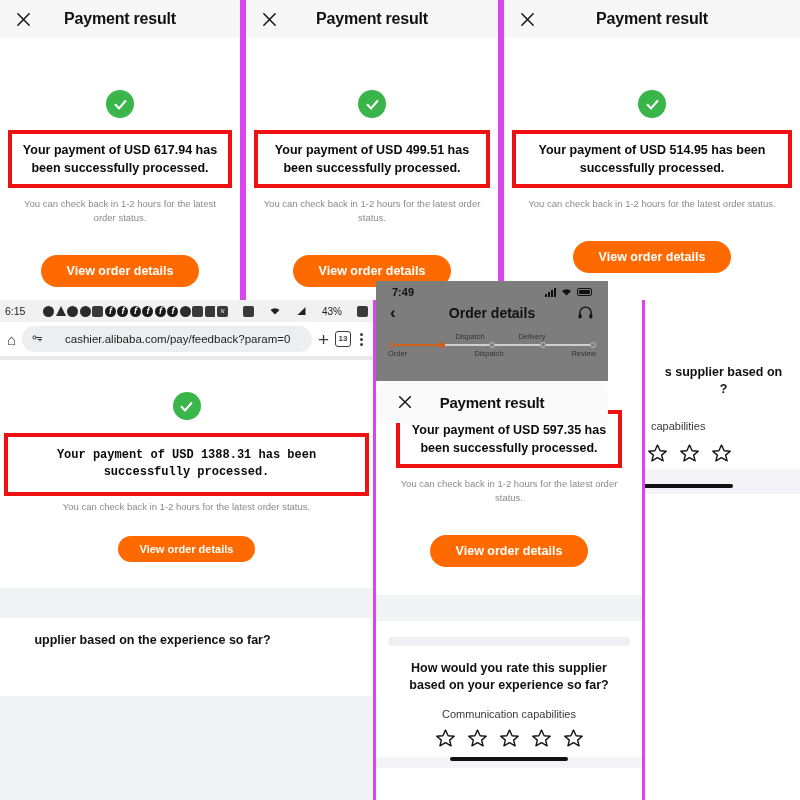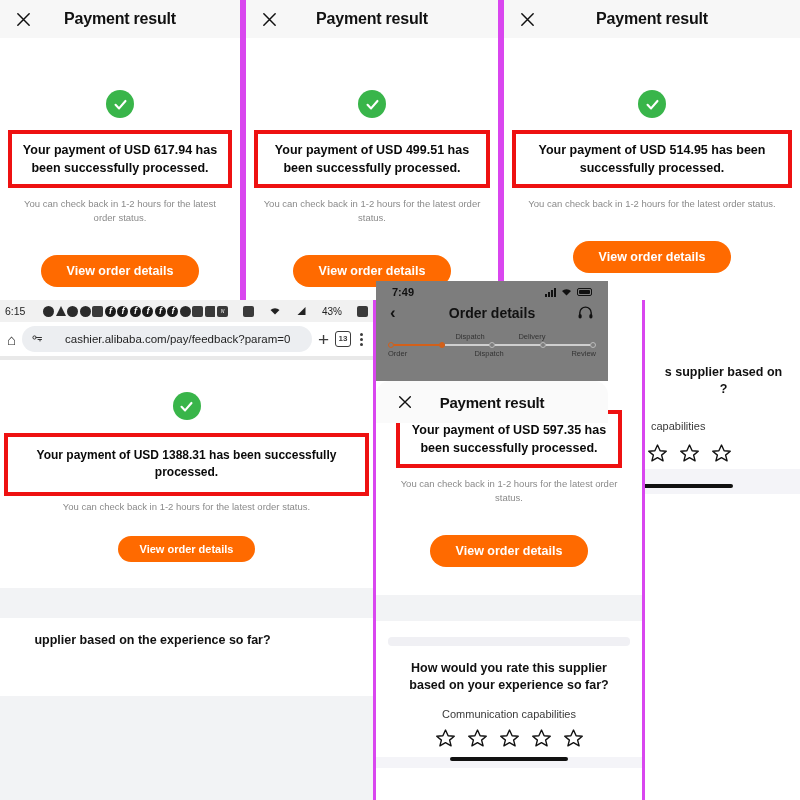--- a/index.html
+++ b/index.html
@@ -113,21 +113,21 @@
     font-size: 8px; line-height: 13px; text-align: center; color:#3c3c3c;
     font-weight: bold; flex:none;
   }
   .kebab { display:flex; flex-direction:column; gap:2px; flex:none; padding:0 3px;}
   .kebab i { width:3px;height:3px;border-radius:50%;background:#3c3c3c; display:block;}
   .plus { font-size: 19px; color:#3c3c3c; line-height:1; flex:none; }
   .home-ic { font-size: 15px; color:#2b2b2b; flex:none; }
   .browser-divider { height: 4px; background:#e9e9e9; }
 
   #panelD .pd-content { background:#fff; padding-top: 32px; }
-  #panelD .redbox { margin: 13px 4px 0 4px; font-size: 12px; padding: 10px 24px; }
+  #panelD .redbox { margin: 13px 4px 0 4px; font-size: 12px; padding: 10px 24px; font-family: Liberation Mono, monospace; }
   #panelD .sub-note { margin-top: 4px; font-size: 9.5px; }
   #panelD .cta { margin-top: 22px; font-size: 11px; padding: 7px 22px; }
 
   .grey-band { height: 30px; background: #f2f3f5; margin-top: 26px; }
   .rate-block { background:#fff; padding: 14px 0 0 0; }
   .rate-q {
     font-size: 12.5px; font-weight: bold; color:#111;
     padding: 0 10px; line-height:1.35;text-align:center;
   }
   .rate-sub { text-align:center; font-size:11px; color:#3a3a3a; margin-top:14px;}

